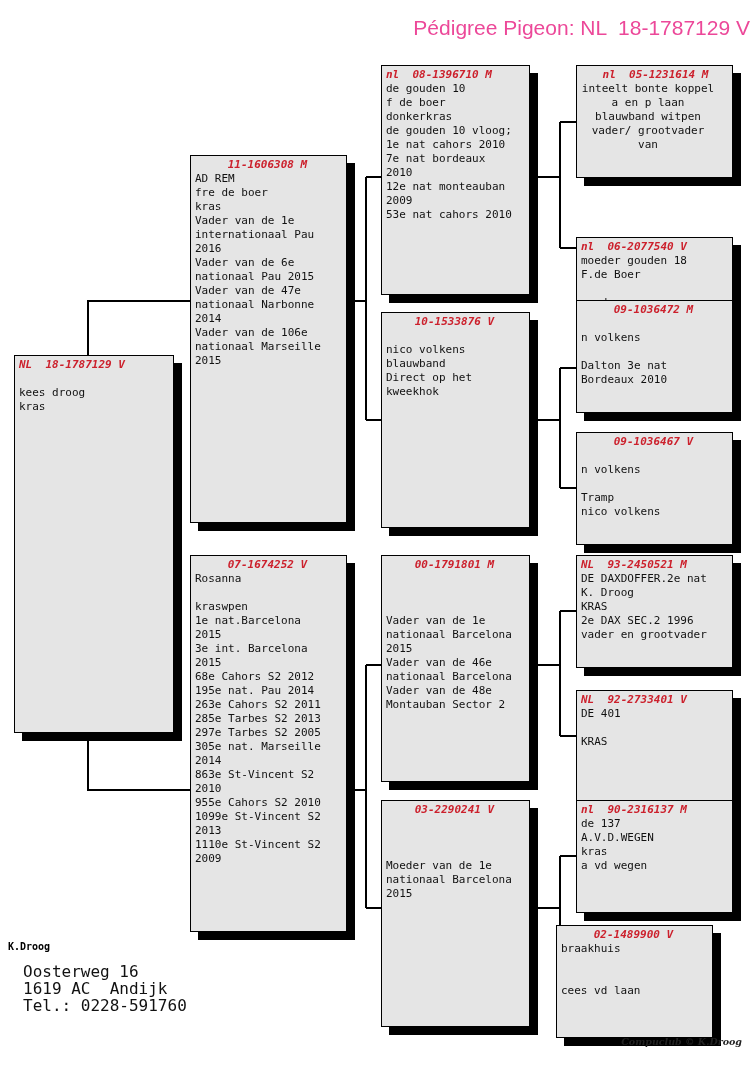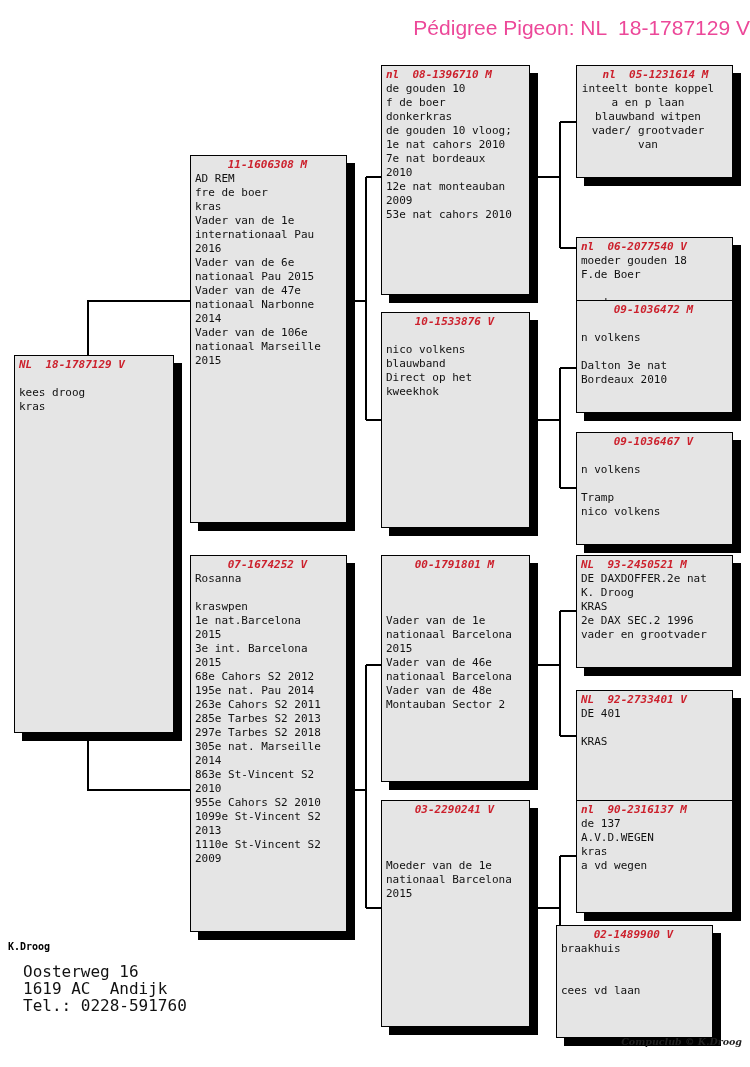--- a/index.html
+++ b/index.html
@@ -89,21 +89,21 @@
 
 kraswpen
 1e nat.Barcelona
 2015
 3e int. Barcelona
 2015
 68e Cahors S2 2012
 195e nat. Pau 2014
 263e Cahors S2 2011
 285e Tarbes S2 2013
-297e Tarbes S2 2018
+297e Tarbes S2 2005
 305e nat. Marseille
 2014
 863e St-Vincent S2
 2010
 955e Cahors S2 2010
 1099e St-Vincent S2
 2013
 1110e St-Vincent S2
 2009</div>
   </div>

